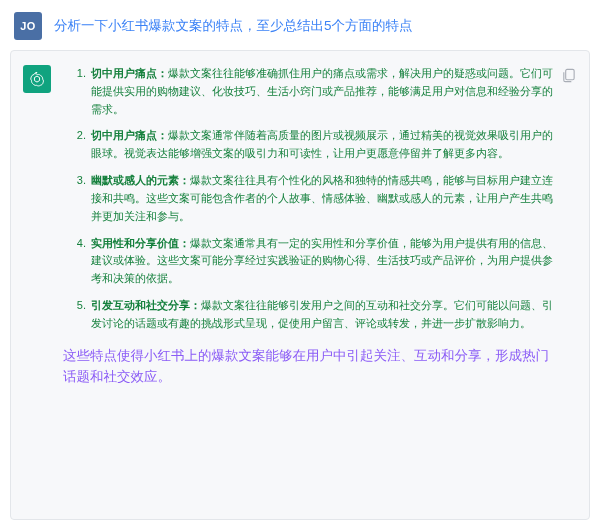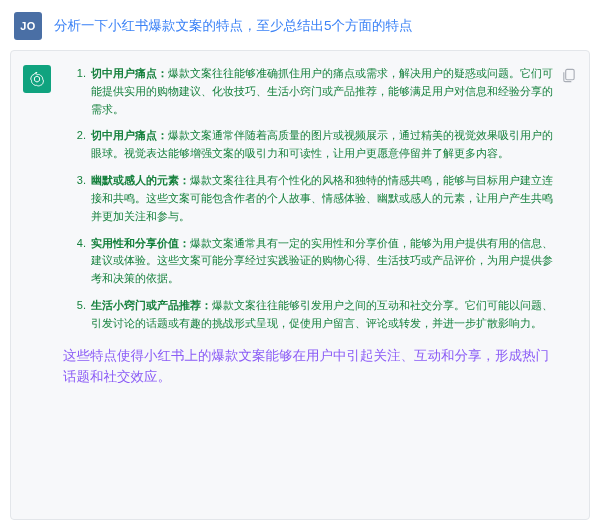--- a/index.html
+++ b/index.html
@@ -134,21 +134,21 @@
         <path d="M12 3.2c-1.9 0-3.5 1.2-4.1 2.9-1.8.2-3.3 1.6-3.6 3.4-.9 1.5-.7 3.5.5 4.8-.3 1.8.6 3.6 2.2 4.4 1 1.5 2.9 2.2 4.6 1.7 1.4 1.1 3.4 1.1 4.8 0 1.8-.2 3.3-1.6 3.6-3.4.9-1.5.7-3.5-.5-4.8.3-1.8-.6-3.6-2.2-4.4-1-1.5-2.9-2.2-4.6-1.7-.8-.6-1.7-.9-2.7-.9z"></path>
         <path d="M12 8.1l3.4 2v4l-3.4 2-3.4-2v-4z"></path>
       </svg>
     </div>
     <div class="assistant-body">
       <ol class="points">
         <li><span class="pt-title">切中用户痛点：</span><span>爆款文案往往能够准确抓住用户的痛点或需求，解决用户的疑惑或问题。它们可能提供实用的购物建议、化妆技巧、生活小窍门或产品推荐，能够满足用户对信息和经验分享的需求。</span></li>
         <li><span class="pt-title">切中用户痛点：</span><span>爆款文案通常伴随着高质量的图片或视频展示，通过精美的视觉效果吸引用户的眼球。视觉表达能够增强文案的吸引力和可读性，让用户更愿意停留并了解更多内容。</span></li>
         <li><span class="pt-title">幽默或感人的元素：</span><span>爆款文案往往具有个性化的风格和独特的情感共鸣，能够与目标用户建立连接和共鸣。这些文案可能包含作者的个人故事、情感体验、幽默或感人的元素，让用户产生共鸣并更加关注和参与。</span></li>
         <li><span class="pt-title">实用性和分享价值：</span><span>爆款文案通常具有一定的实用性和分享价值，能够为用户提供有用的信息、建议或体验。这些文案可能分享经过实践验证的购物心得、生活技巧或产品评价，为用户提供参考和决策的依据。</span></li>
-        <li><span class="pt-title">生活小窍门或产品推荐：</span><span>爆款文案往往能够引发用户之间的互动和社交分享。它们可能以问题、引发讨论的话题或有趣的挑战形式呈现，促使用户留言、评论或转发，并进一步扩散影响力。</span></li>
+        <li><span class="pt-title">引发互动和社交分享：</span><span>爆款文案往往能够引发用户之间的互动和社交分享。它们可能以问题、引发讨论的话题或有趣的挑战形式呈现，促使用户留言、评论或转发，并进一步扩散影响力。</span></li>
       </ol>
       <p class="outro">这些特点使得小红书上的爆款文案能够在用户中引起关注、互动和分享，形成热门话题和社交效应。</p>
     </div>
     <div class="copy-btn">
       <svg width="15" height="16" viewBox="0 0 16 16" fill="none" stroke="#6b7280" stroke-width="1.2">
         <rect x="5" y="2" width="9" height="11" rx="1.5"></rect>
         <path d="M3 5v8.5A1.5 1.5 0 0 0 4.5 15H11"></path>
       </svg>
     </div>
   </div>

